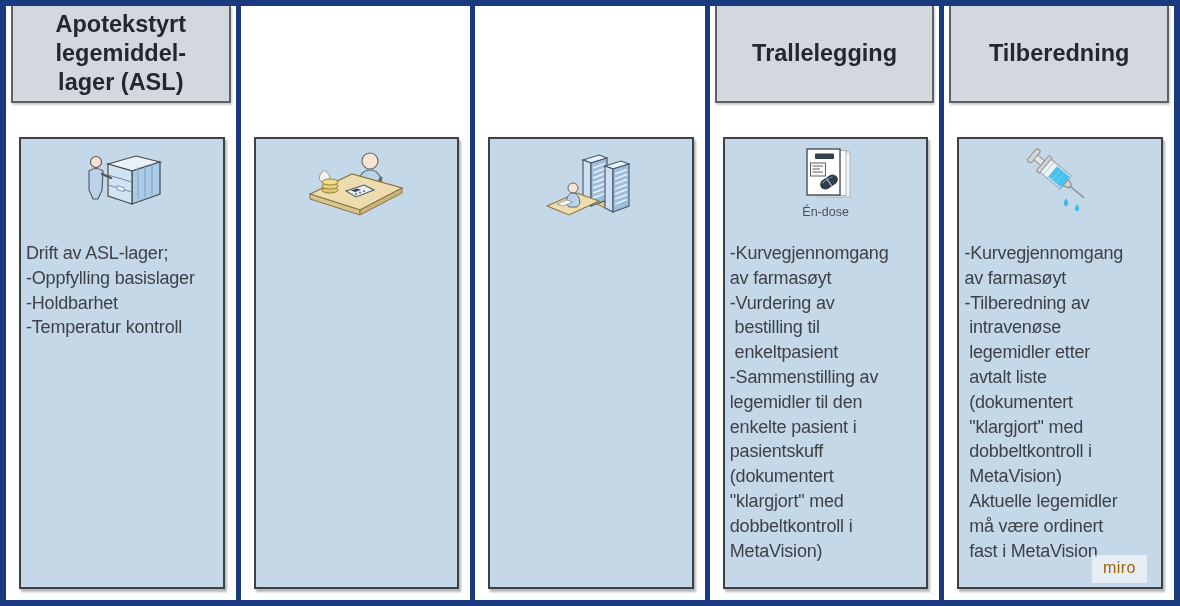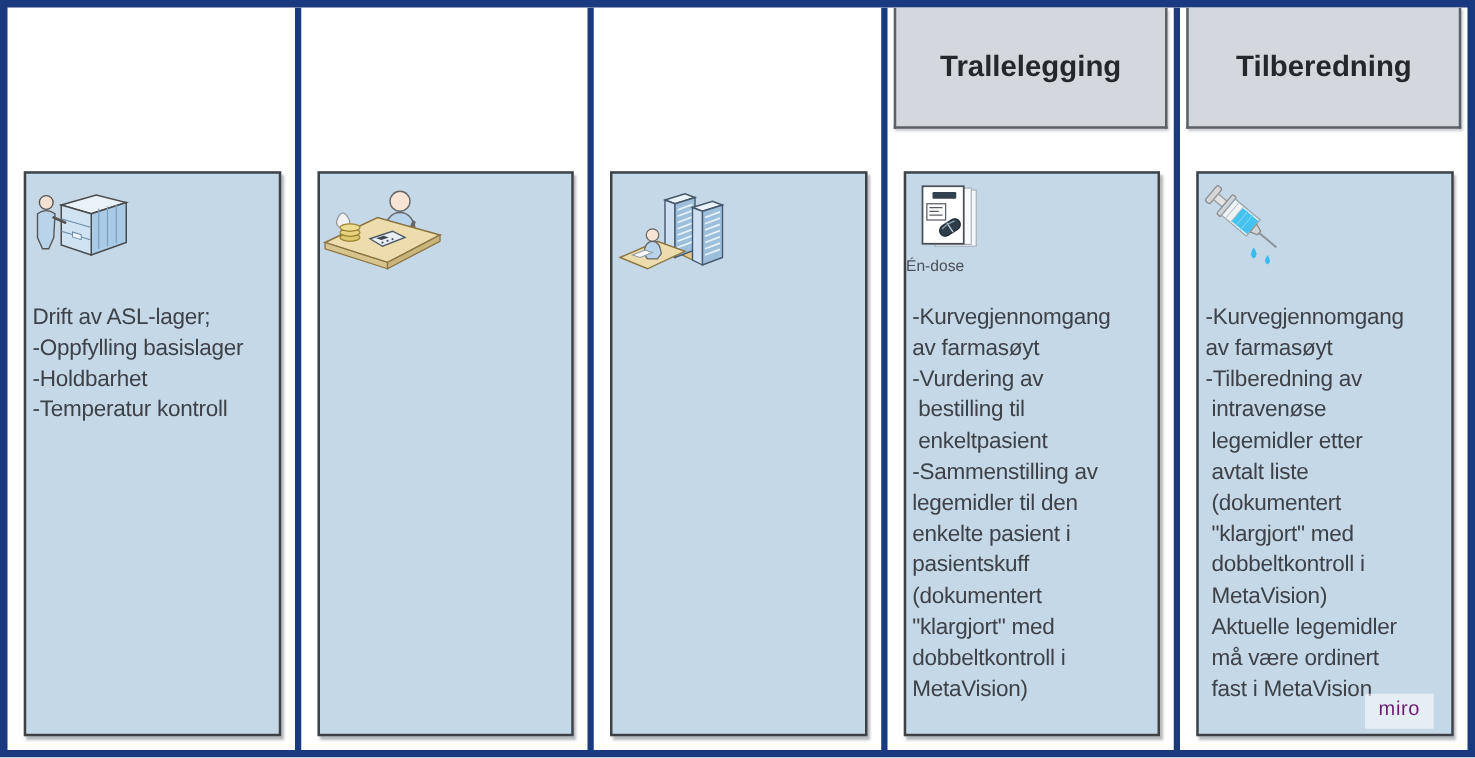--- a/index.html
+++ b/index.html
@@ -27,46 +27,49 @@
   }
   .box{
     position:absolute;left:13px;right:11px;top:131px;bottom:11px;
     background:#c5d8e8;
     border:2px solid #3e4247;
     box-shadow:2px 3px 2px rgba(90,95,100,0.45);
     box-sizing:border-box;
   }
   .icon-area{
     height:102px;
-    display:flex;flex-direction:column;justify-content:flex-start;
+    display:flex;flex-direction:column;align-items:center;justify-content:flex-start;
     padding-top:9px;box-sizing:border-box;
   }
   .icon-caption{
     font-size:12.5px;color:#4b5058;margin-top:1px;
   }
   .body{
     padding:0 4px 0 5px;
     font-size:18px;line-height:24.8px;color:#3d4148;
     white-space:pre-wrap;
     letter-spacing:-0.2px;
   }
   .watermark{
     position:absolute;right:27px;bottom:17px;
     background:rgba(255,255,255,0.55);
-    color:#701a75;
+    color:#a16207;
     font-size:16px;font-weight:500;letter-spacing:0.5px;
     padding:4px 11px 6px;
   }
 </style>
 </head>
 <body>
 
 <div class="canvas">
 
   <div class="lane">
+    <div class="header-cell">Apotekstyrt
+legemiddel-
+lager (ASL)</div>
     <div class="box">
       <div class="icon-area">
         <span>
           <svg width="84" height="64" viewBox="0 0 84 64">
             <polygon points="28,16 56,8 80,14 52,23" fill="#e9f2f9" stroke="#4a4a4a" stroke-width="1.2"></polygon>
             <polygon points="52,23 80,14 80,46 52,56" fill="#a9cbe6" stroke="#4a4a4a" stroke-width="1.2"></polygon>
             <line x1="58" y1="19" x2="58" y2="51" stroke="#7ba2c4" stroke-width="1"></line>
             <line x1="65" y1="17" x2="65" y2="49" stroke="#7ba2c4" stroke-width="1"></line>
             <line x1="72" y1="15.5" x2="72" y2="46.5" stroke="#7ba2c4" stroke-width="1"></line>
             <polygon points="28,16 52,23 52,56 28,48" fill="#cfe3f2" stroke="#4a4a4a" stroke-width="1.2"></polygon>

